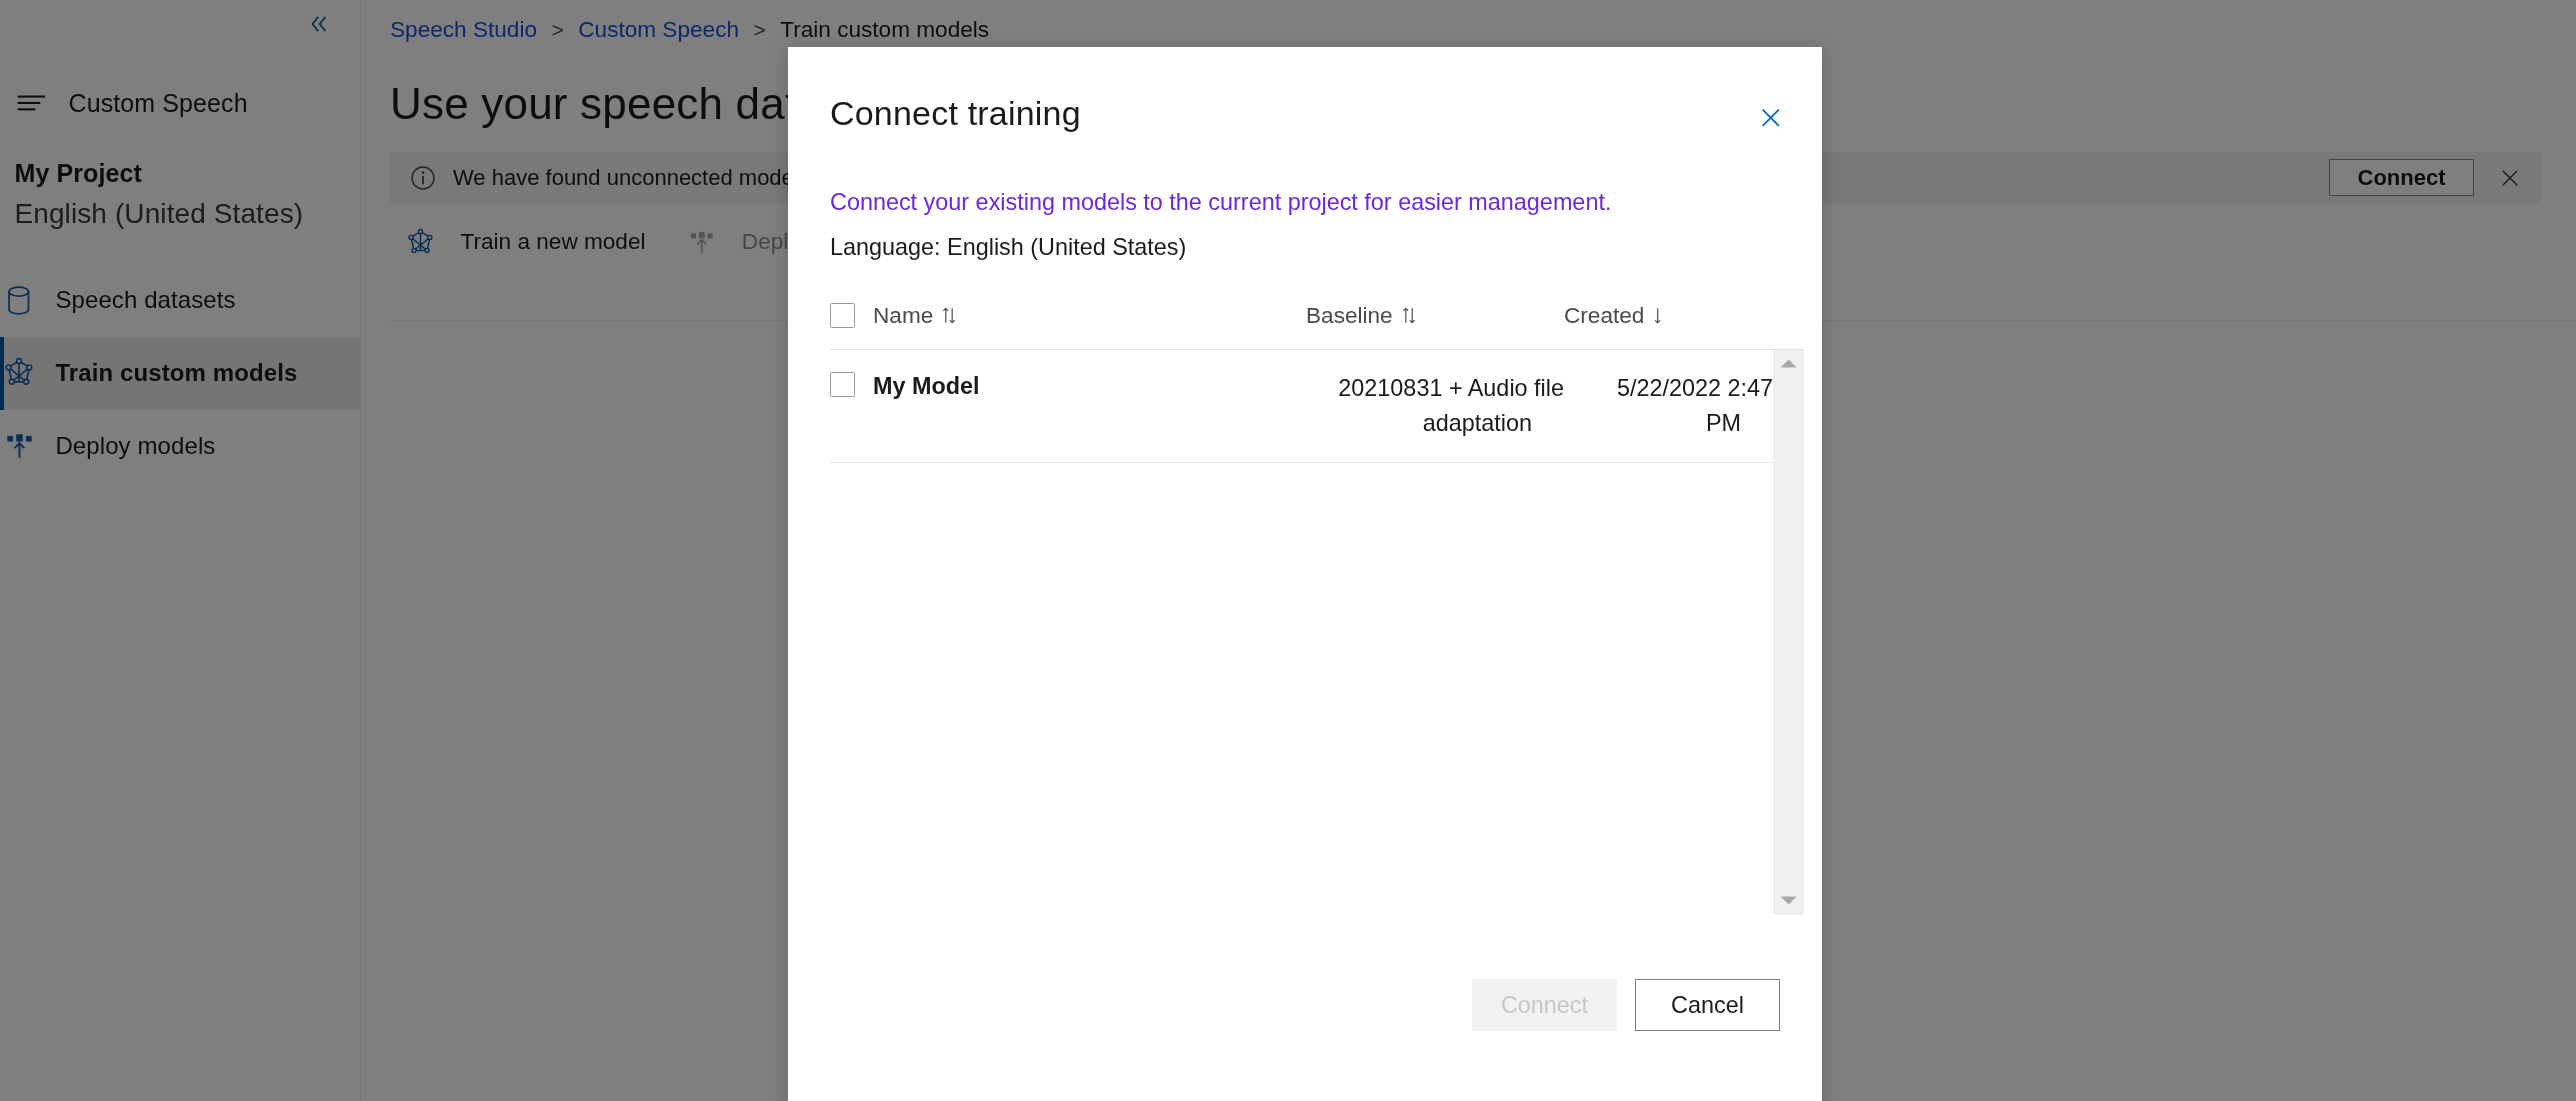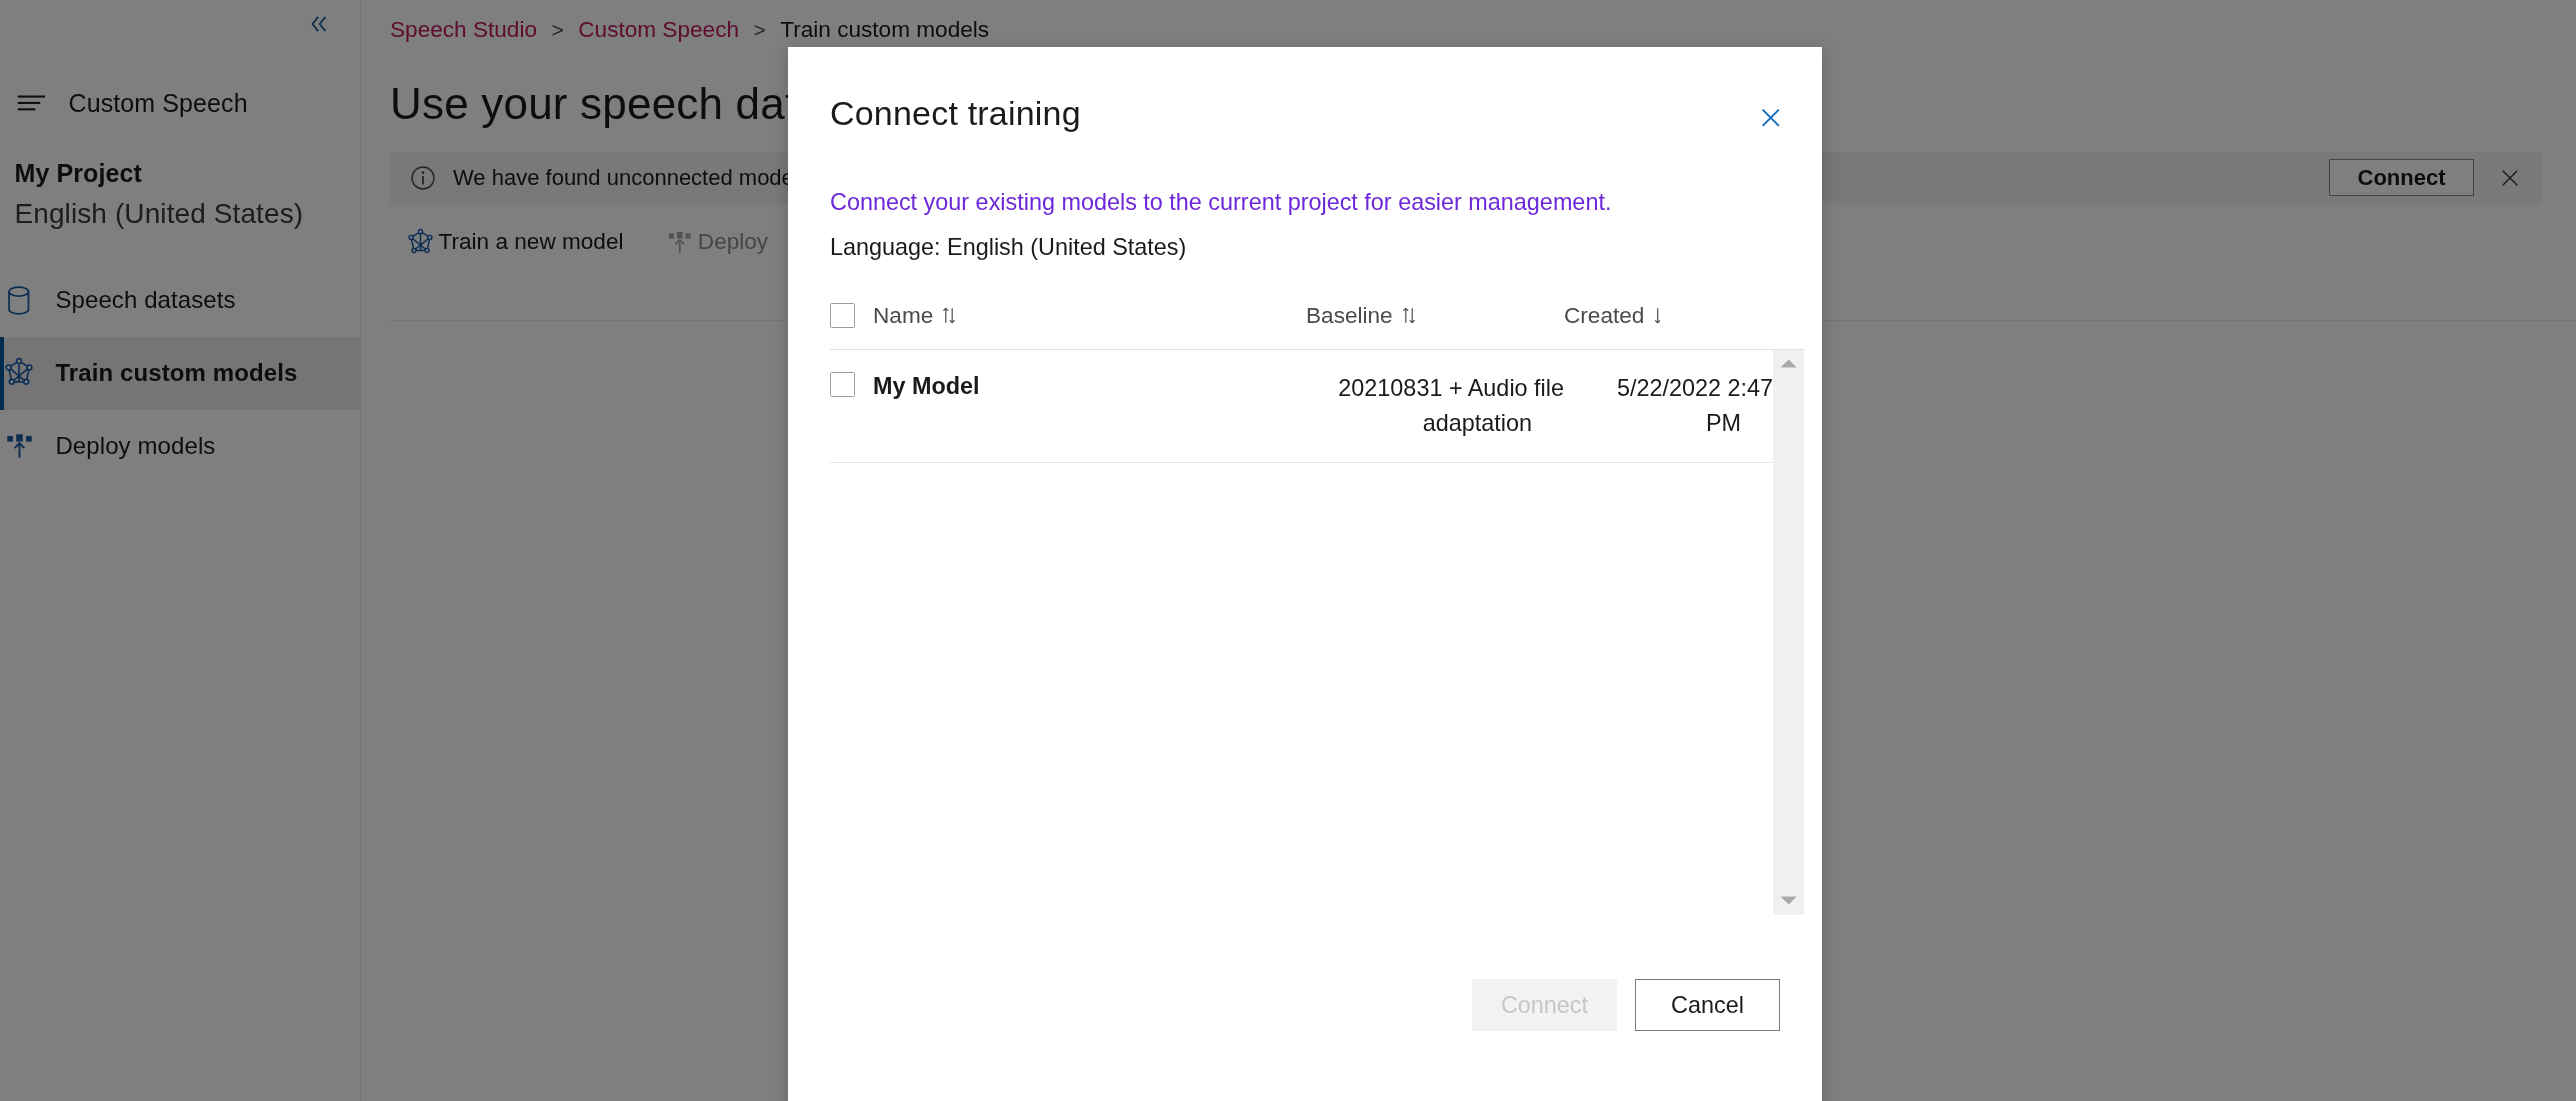--- a/index.html
+++ b/index.html
@@ -70,21 +70,21 @@
 
   
   #main { flex: 1; height: 1101px; position: relative; background: #ffffff; overflow: hidden; }
 
   .breadcrumb {
     display: flex; align-items: center; gap: 14.5px;
     padding: 14.5px 0 0 29px;
     font-size: 22.6px;
     height: 45px;
   }
-  .crumb-link { color: #be185d; cursor: pointer; white-space: nowrap; }
+  .crumb-link { color: #1d4ed8; cursor: pointer; white-space: nowrap; }
   .crumb-sep { color: #4a4a4a; font-size: 21px; }
   .crumb-current { color: #1b1b1b; white-space: nowrap; }
 
   .page-title {
     font-size: 44px; font-weight: 400; color: #1b1b1b;
     padding: 34px 0 0 29px; letter-spacing: 0.2px;
     white-space: nowrap;
   }
 
   .info-banner {
@@ -107,21 +107,21 @@
     cursor: pointer; flex: none;
     display: flex; align-items: center;
   }
   .banner-close { width: 39px; height: 39px; display:flex; align-items:center; justify-content:center; flex:none; cursor:pointer; }
 
   .toolbar {
     display: flex; align-items: center; gap: 11.3px;
     padding: 19.4px 0 0 29px;
     height: 58px;
   }
-  .tb-item { display: flex; align-items: center; gap: 3px; padding: 6.5px 14.5px; cursor: pointer; }
+  .tb-item { display: flex; align-items: center; gap: 25px; padding: 6.5px 14.5px; cursor: pointer; }
   .tb-item .tb-ico { width: 31px; height: 31px; display:flex; align-items:center; justify-content:center; flex:none; }
   .tb-item .tb-label { font-size: 22.6px; color: #1b1b1b; white-space: nowrap; }
   .tb-item.disabled .tb-label { color: #8d8d8d; }
 
   .content-panel {
     position: absolute; left: 29px; right: 0; top: 320px; bottom: 0;
     background: #ffffff;
     border-top: 1.6px solid #ededed;
   }
 

